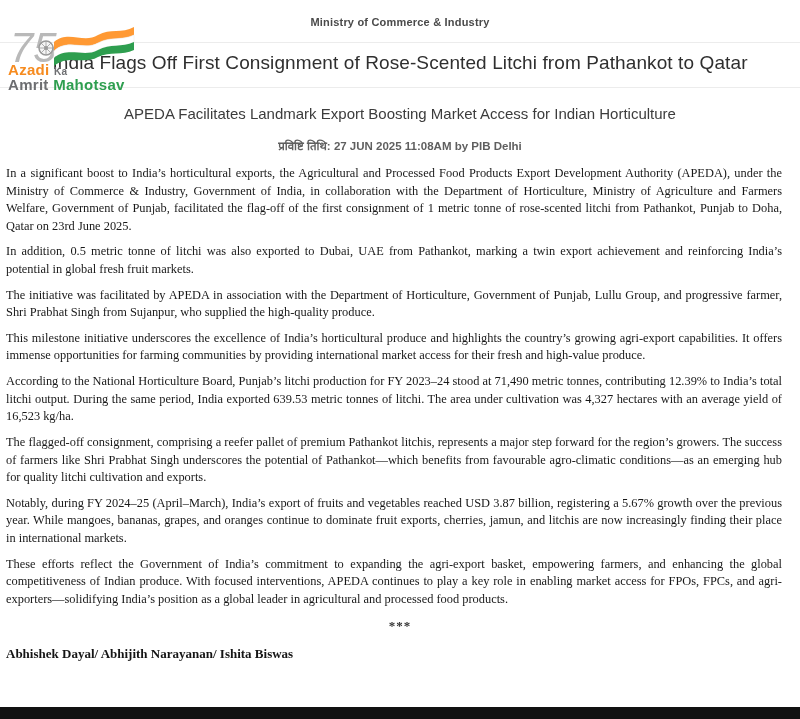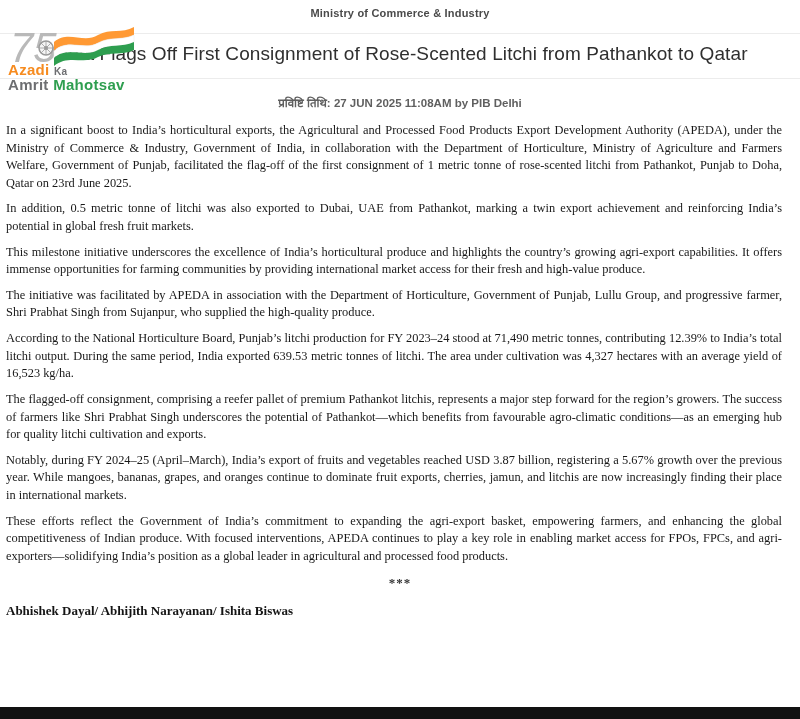--- a/index.html
+++ b/index.html
@@ -19,21 +19,21 @@
     position: relative;
     width: 100%;
     height: 100%;
   }
   
   .ministry-line {
     text-align: center;
     font-size: 11px;
     font-weight: bold;
     color: #4a4a4a;
-    padding-top: 7px;
+    padding-top: 16px;
     letter-spacing: 0.2px;
   }
   .logo {
     position: absolute;
     left: 8px;
     top: 24px;
     width: 130px;
     line-height: 1;
   }
   .logo svg { display: block; }
@@ -169,28 +169,29 @@
         <span class="amrit">Amrit</span>
         <span class="mahotsav">Mahotsav</span>
       </div>
     </div>
   </div>
 
   <div class="title-block">
     <h1 class="title">India Flags Off First Consignment of Rose-Scented Litchi from Pathankot to Qatar</h1>
   </div>
 
+  <h2 class="subtitle">APEDA Facilitates Landmark Export Boosting Market Access for Indian Horticulture</h2>
 
   <div class="dateline">प्रविष्टि तिथि: 27 JUN 2025 11:08AM by PIB Delhi</div>
 
   <div class="body-text">
     <p>In a significant boost to India’s horticultural exports, the Agricultural and Processed Food Products Export Development Authority (APEDA), under the Ministry of Commerce &amp; Industry, Government of India, in collaboration with the Department of Horticulture, Ministry of Agriculture and Farmers Welfare, Government of Punjab, facilitated the flag-off of the first consignment of 1 metric tonne of rose-scented litchi from Pathankot, Punjab to Doha, Qatar on 23rd June 2025.</p>
     <p>In addition, 0.5 metric tonne of litchi was also exported to Dubai, UAE from Pathankot, marking a twin export achievement and reinforcing India’s potential in global fresh fruit markets.</p>
+    <p>The initiative was facilitated by APEDA in association with the Department of Horticulture, Government of Punjab, Lullu Group, and progressive farmer, Shri Prabhat Singh from Sujanpur, who supplied the high-quality produce.</p>
     <p>This milestone initiative underscores the excellence of India’s horticultural produce and highlights the country’s growing agri-export capabilities. It offers immense opportunities for farming communities by providing international market access for their fresh and high-value produce.</p>
-    <p>The initiative was facilitated by APEDA in association with the Department of Horticulture, Government of Punjab, Lullu Group, and progressive farmer, Shri Prabhat Singh from Sujanpur, who supplied the high-quality produce.</p>
     <p>According to the National Horticulture Board, Punjab’s litchi production for FY 2023–24 stood at 71,490 metric tonnes, contributing 12.39% to India’s total litchi output. During the same period, India exported 639.53 metric tonnes of litchi. The area under cultivation was 4,327 hectares with an average yield of 16,523 kg/ha.</p>
     <p>The flagged-off consignment, comprising a reefer pallet of premium Pathankot litchis, represents a major step forward for the region’s growers. The success of farmers like Shri Prabhat Singh underscores the potential of Pathankot—which benefits from favourable agro-climatic conditions—as an emerging hub for quality litchi cultivation and exports.</p>
     <p>Notably, during FY 2024–25 (April–March), India’s export of fruits and vegetables reached USD 3.87 billion, registering a 5.67% growth over the previous year. While mangoes, bananas, grapes, and oranges continue to dominate fruit exports, cherries, jamun, and litchis are now increasingly finding their place in international markets.</p>
     <p>These efforts reflect the Government of India’s commitment to expanding the agri-export basket, empowering farmers, and enhancing the global competitiveness of Indian produce. With focused interventions, APEDA continues to play a key role in enabling market access for FPOs, FPCs, and agri-exporters—solidifying India’s position as a global leader in agricultural and processed food products.</p>
   </div>
 
   <div class="separator">***</div>
 
   <div class="authors">Abhishek Dayal/ Abhijith Narayanan/ Ishita Biswas</div>
 

